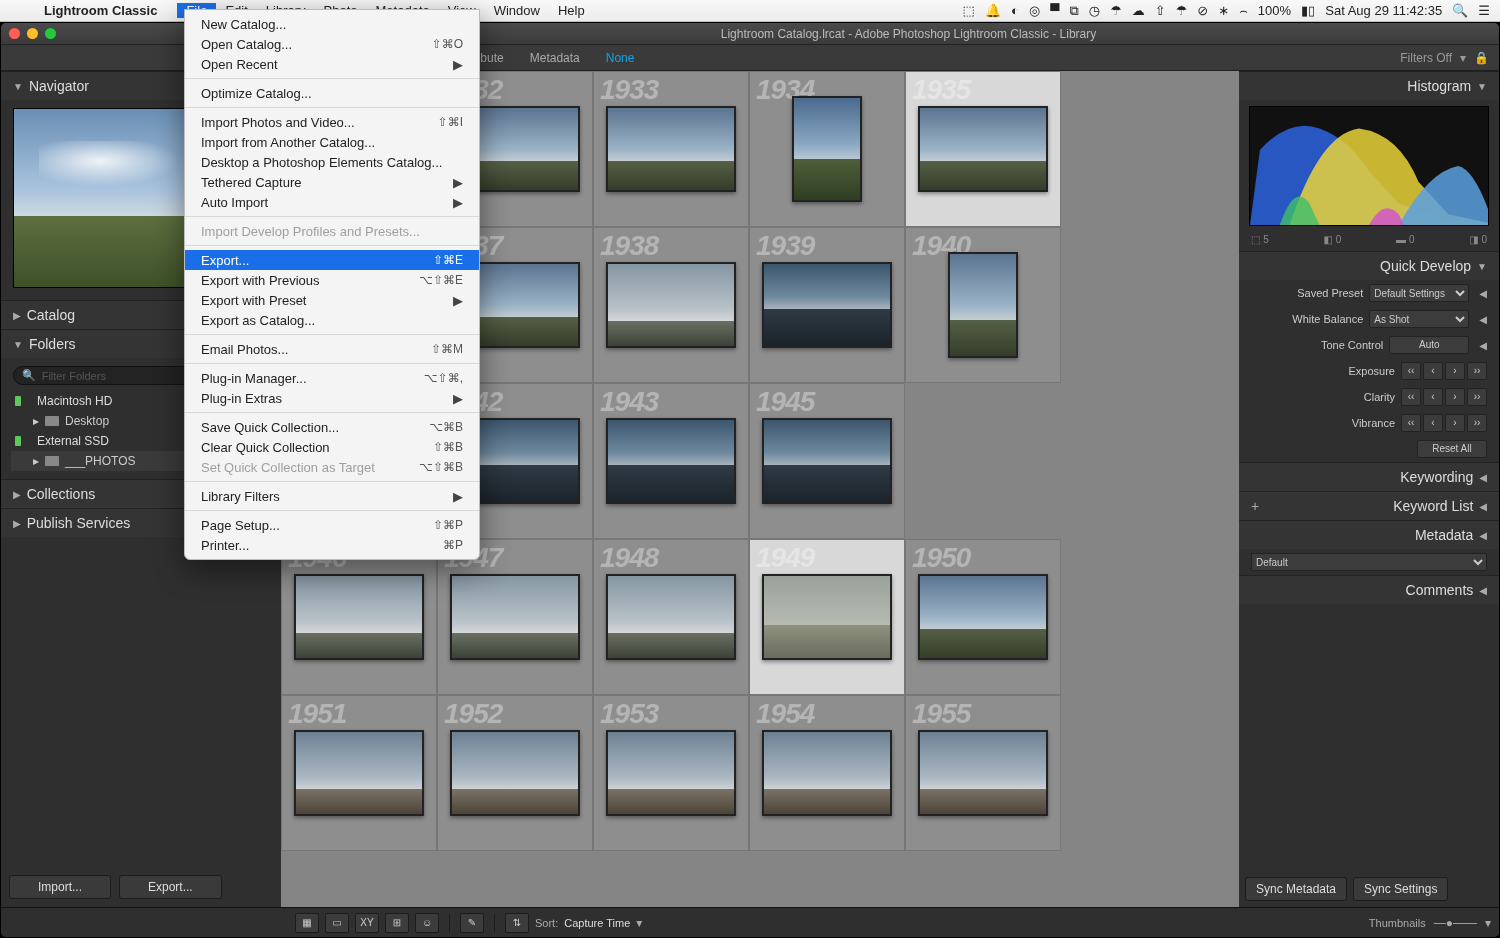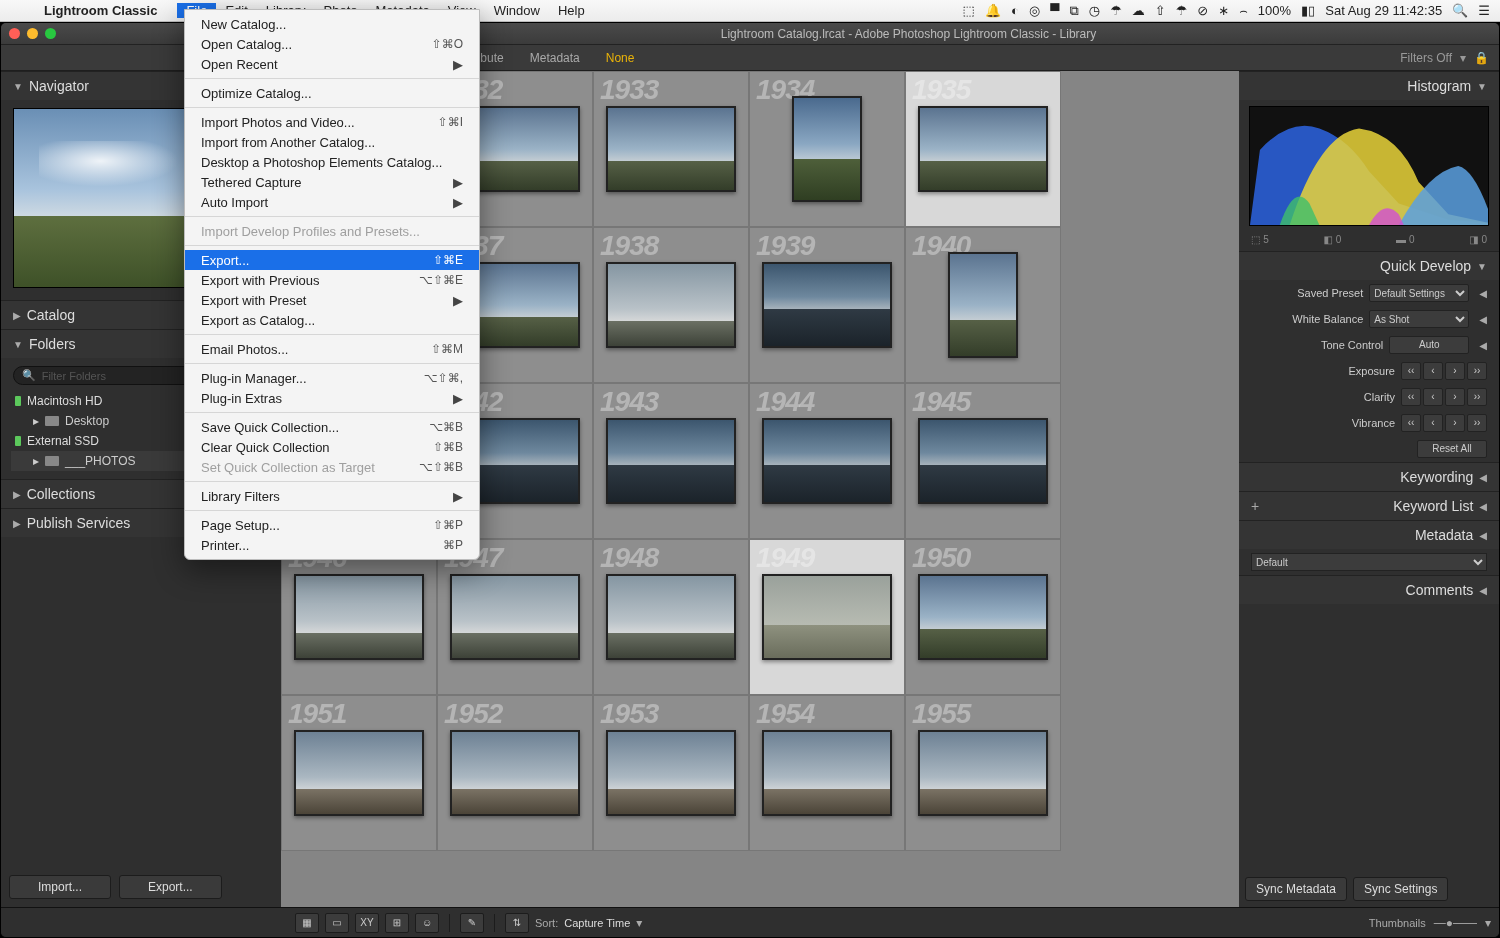--- a/index.html
+++ b/index.html
@@ -20,42 +20,42 @@
 .window { position: absolute; left: 0; right: 0; top: 22px; bottom: 0; background: #2a2a2a; border: 1px solid #000; border-radius: 6px; overflow: hidden; }
 .titlebar { height: 22px; background: linear-gradient(#4a4a4a,#3b3b3b); display: flex; align-items: center; padding: 0 8px; color: #bbb; font-size: 12px; border-bottom: 1px solid #222; }
 .traffic { display: flex; gap: 7px; margin-right: 10px; }
 .traffic span { width: 11px; height: 11px; border-radius: 50%; display: inline-block; }
 .tl-red { background: #ff5f57; } .tl-yel { background: #febc2e; } .tl-grn { background: #28c840; }
 .titlebar .wtitle { flex: 1; text-align: center; padding-left: 260px; }
 
 
 .filterbar { height: 26px; background: #3a3a3a; border-bottom: 1px solid #1e1e1e; display: flex; align-items: center; color: #aaa; font-size: 12px; padding: 0 10px; gap: 14px; position: relative; }
 .filterbar .lbl { padding: 0 6px; }
-.filterbar .lbl.sel { color: #eab308; }
+.filterbar .lbl.sel { color: #0ea5e9; }
 .filterbar .right { margin-left: auto; display: flex; align-items: center; gap: 8px; color: #999; }
 .lock { color: #c9a94b; }
 
 
 .body3 { display: flex; height: calc(100% - 48px - 30px); }
 .leftpanel, .rightpanel { width: 280px; background: #2f2f2f; display: flex; flex-direction: column; overflow: hidden; }
 .rightpanel { width: 260px; }
 .center { flex: 1; background: #858585; position: relative; overflow: hidden; }
 
 .panel-header { background: #343434; color: #ddd; padding: 6px 12px; font-size: 14px; display: flex; align-items: center; border-top: 1px solid #222; }
 .panel-header .tri { margin-right: 6px; font-size: 10px; color: #aaa; }
 .panel-header.right-align { justify-content: flex-end; }
 .panel-header.right-align .tri { margin-left: 6px; margin-right: 0; }
 
 .nav-preview { height: 180px; background: #111; margin: 8px 12px 12px; position: relative; border: 1px solid #000; }
 .nav-preview .sky { position:absolute; inset:0; background: linear-gradient(#6a8fb5 0%, #a8c3dd 45%, #cdd9e2 60%, #5e6f3f 60%, #3e5128 100%); }
 .nav-preview .cloud { position:absolute; top:18%; left:10%; width:60%; height:28%; background: radial-gradient(ellipse at 40% 40%, rgba(255,255,255,.85), rgba(255,255,255,0) 60%); }
 
 .subpanel { padding: 4px 10px 8px; font-size: 12px; color: #bbb; }
 .folder-filter { background:#232323; border:1px solid #111; border-radius:10px; padding:2px 8px; color:#555; font-size:11px; margin: 4px 2px 6px; display:flex; align-items:center; gap:6px;}
-.volume { display:flex; align-items:center; gap:6px; padding:3px 4px; color:#ddd; }
+.volume { display:flex; align-items:center; gap:16px; padding:3px 4px; color:#ddd; }
 .volume .led { width:6px; height:10px; background:#5cc95c; border-radius:1px; }
 .folder-row { display:flex; align-items:center; gap:6px; padding:3px 4px 3px 22px; color:#ccc; }
 .folder-row .ic-folder { width:14px; height:10px; background:#888; border-radius:1px; position:relative; }
 .folder-sel { background:#3a3a3a; }
 
 
 .histo { height: 120px; margin: 6px 10px; background: #111; position: relative; border: 1px solid #000; overflow:hidden;}
 .histo svg { width:100%; height:100%; }
 .histo-readout { display:flex; justify-content: space-between; padding: 2px 12px 6px; color:#888; font-size:10px; }
 .qd-row { display:flex; align-items:center; padding: 4px 12px; gap:6px; }
@@ -368,24 +368,20 @@
             </div>
             <div class="cell">
               <div class="idx">1942</div>
               <div class="thumb sky3"></div>
             </div>
             <div class="cell">
               <div class="idx">1943</div>
               <div class="thumb sky3"></div>
             </div>
             <div class="cell">
-              <div class="idx">1944</div>
-              <div class="thumb sky3"></div>
-            </div>
-            <div class="cell">
               <div class="idx">1945</div>
               <div class="thumb sky3"></div>
             </div>
           </div>
           <div class="grid-row">
             <div class="cell">
               <div class="idx">1946</div>
               <div class="thumb sky5"></div>
             </div>
             <div class="cell">

